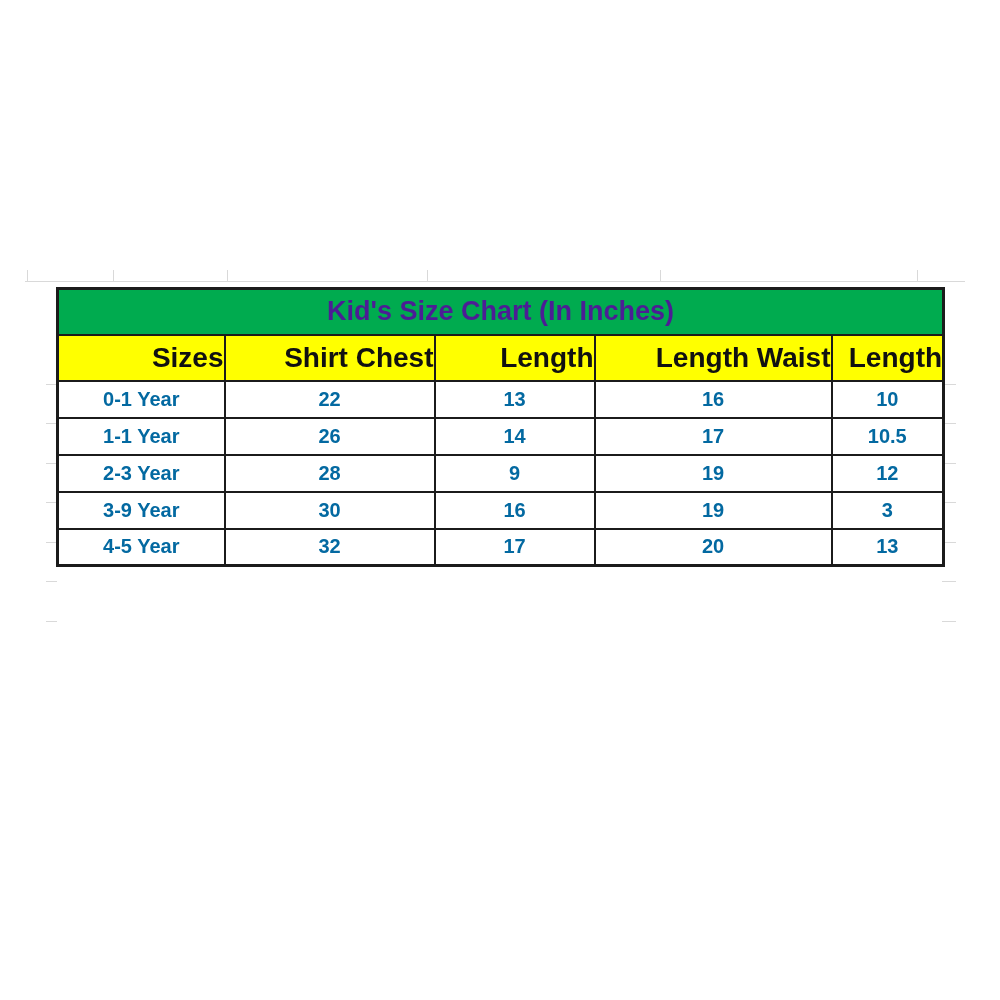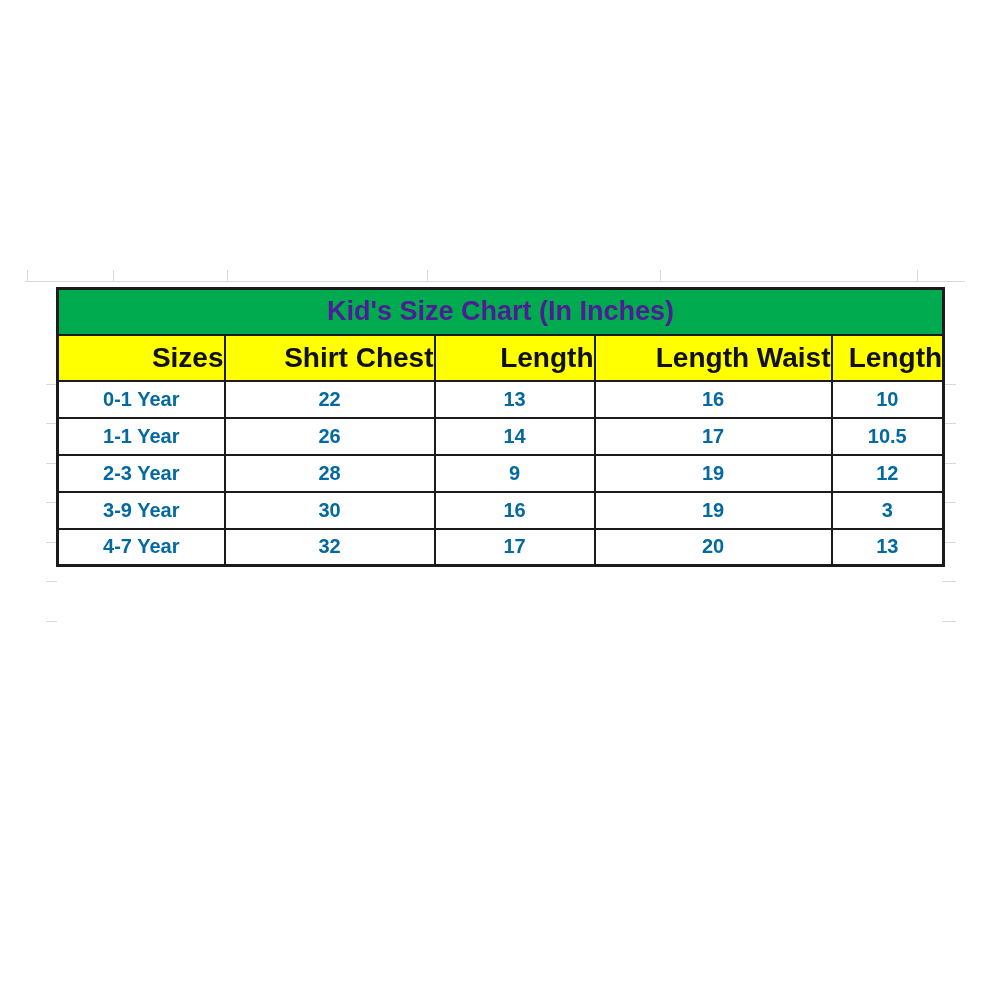--- a/index.html
+++ b/index.html
@@ -128,21 +128,21 @@
         <td>12</td>
       </tr>
       <tr class="data-row">
         <td>3-9 Year</td>
         <td>30</td>
         <td>16</td>
         <td>19</td>
         <td>3</td>
       </tr>
       <tr class="data-row">
-        <td>4-7 Year</td>
+        <td>4-5 Year</td>
         <td>32</td>
         <td>17</td>
         <td>20</td>
         <td>13</td>
       </tr>
     </tbody>
   </table>
 </div>
 
 </body></html>

